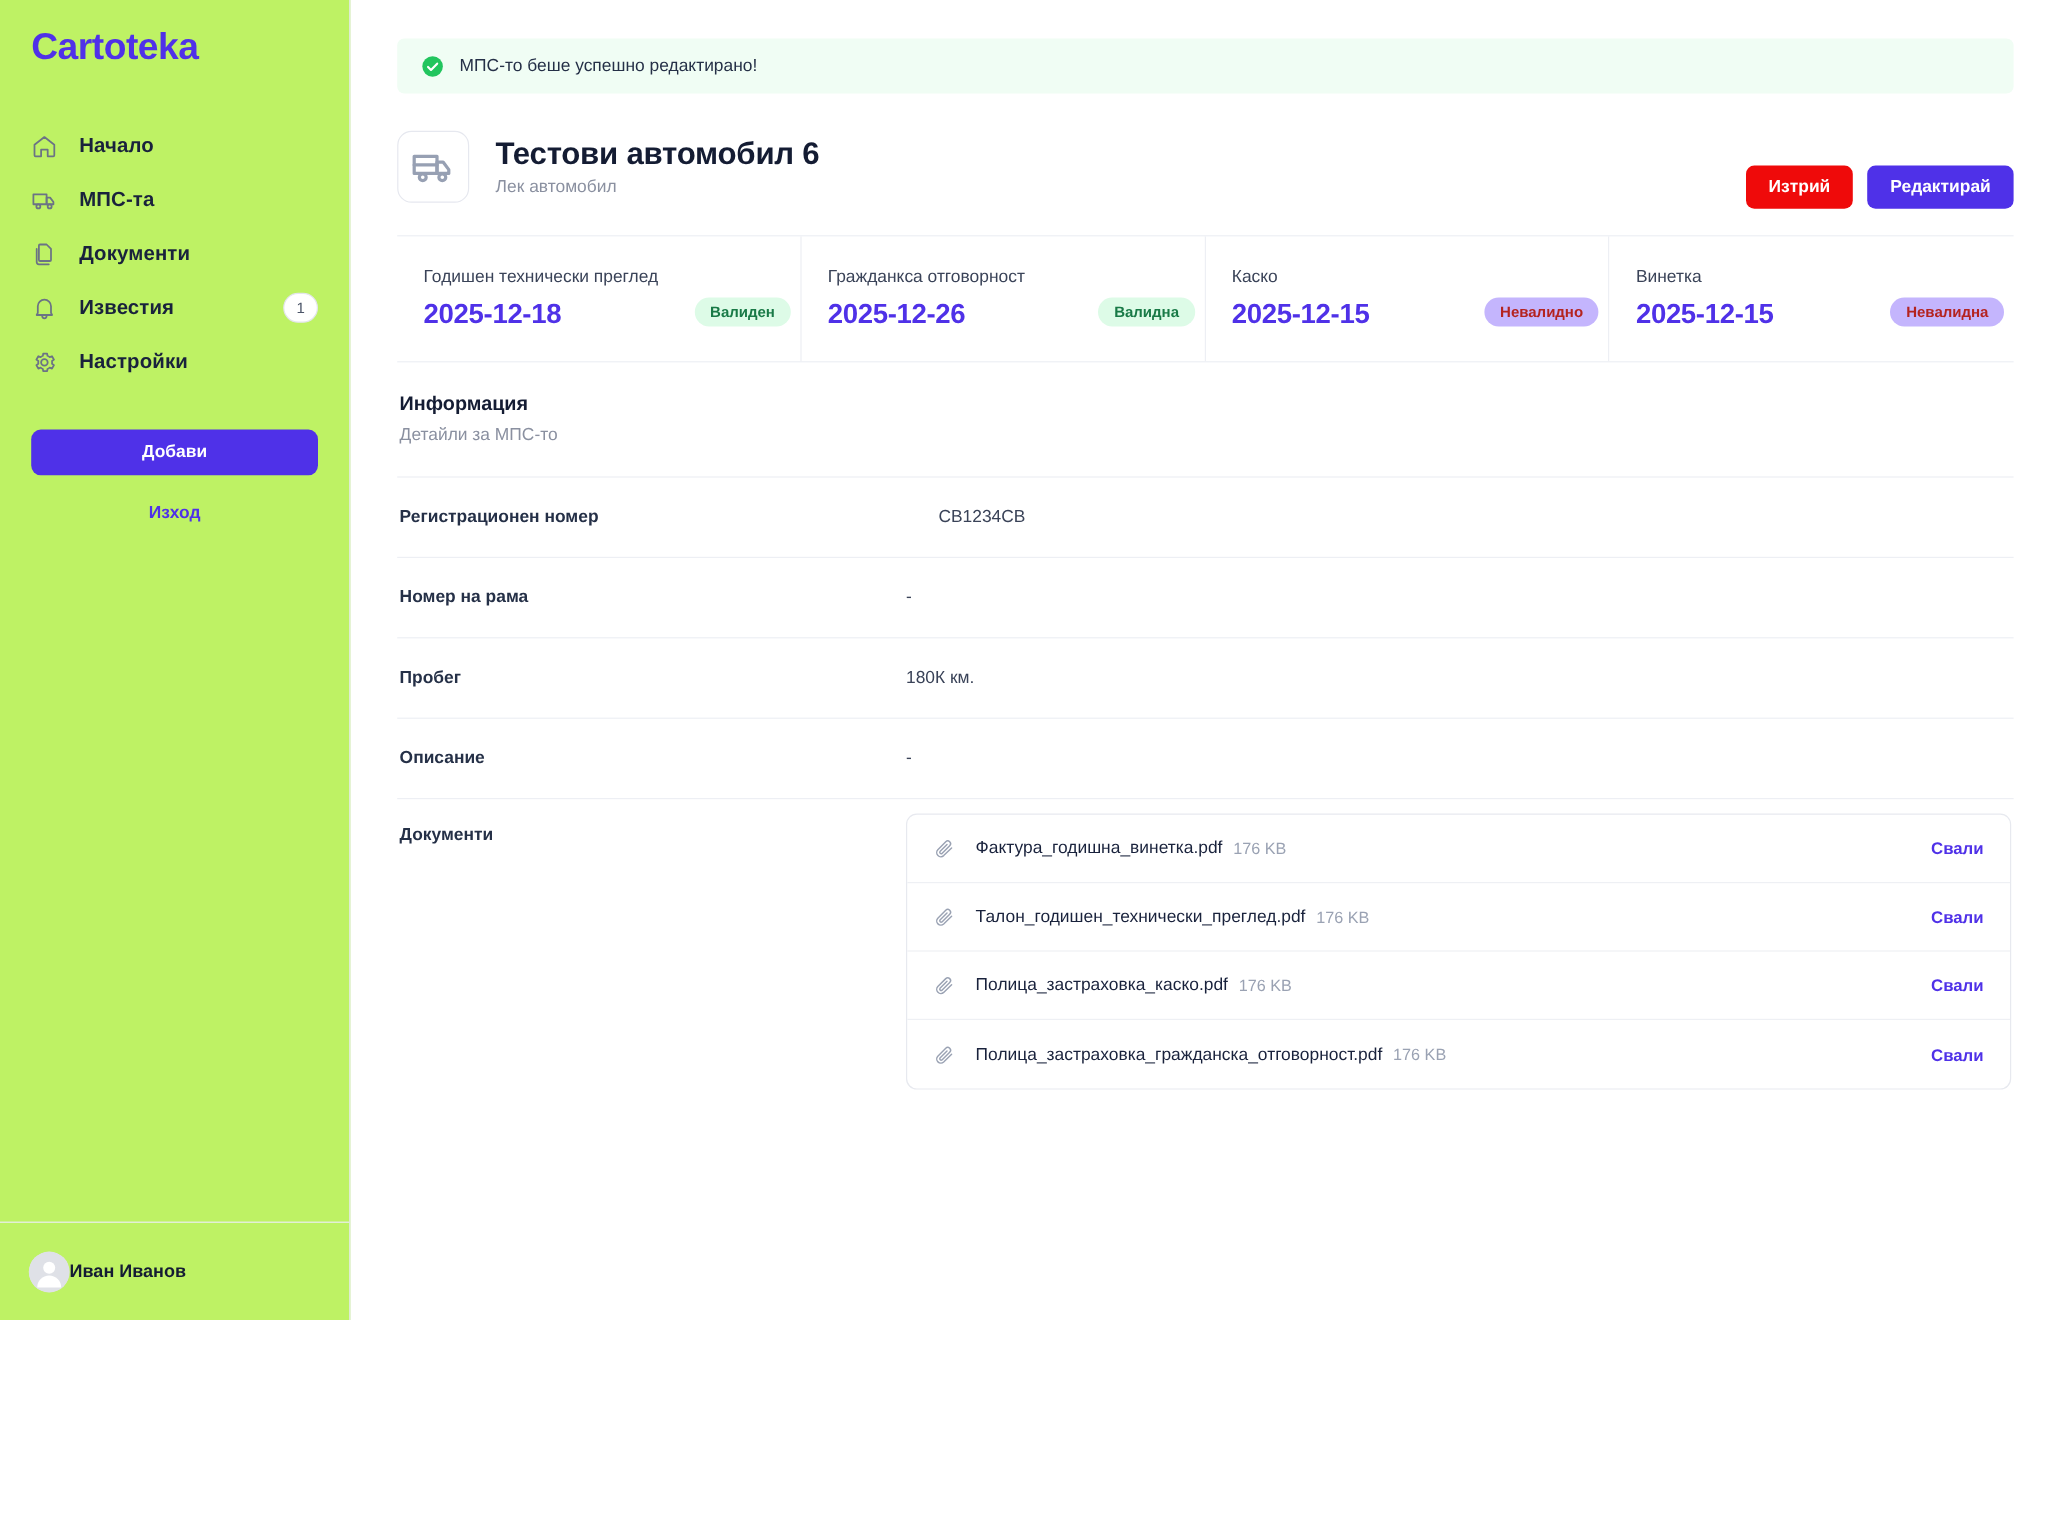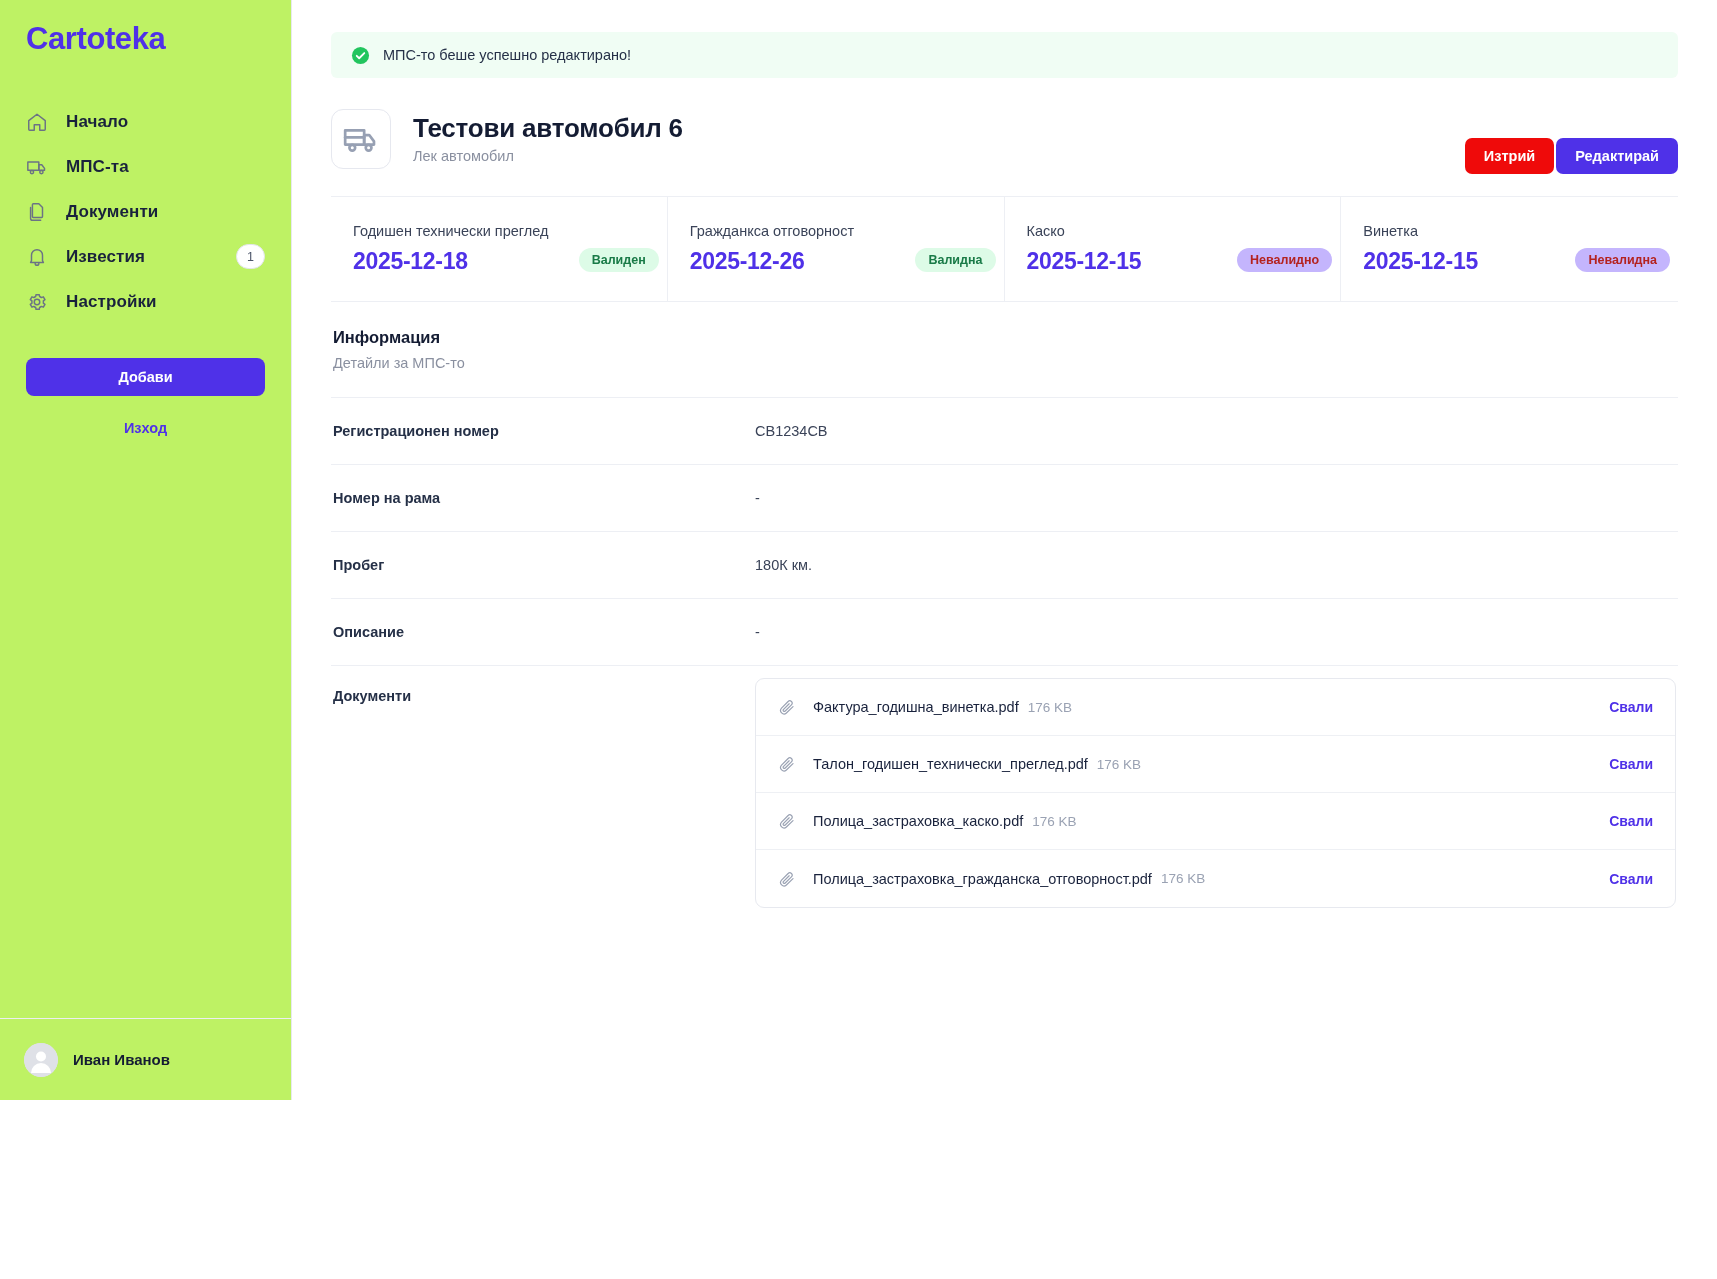--- a/index.html
+++ b/index.html
@@ -51,21 +51,21 @@
     font-family: inherit;
   }
   .logout {
     margin-top: 24px; text-align: center;
     font-size: 14.5px; font-weight: 600; color: #4f31e8;
     cursor: pointer;
   }
   .user-box {
     position: absolute; bottom: 0; left: 0; right: 0;
     height: 82px; border-top: 1px solid #eceef3;
-    display: flex; align-items: center; gap: 15px;
+    display: flex; align-items: center; 
     padding: 0 24px;
     cursor: pointer;
   }
   .avatar {
     width: 34px; height: 34px; border-radius: 50%;
     background: #dfe1e7; flex: 0 0 34px;
     display: flex; align-items: center; justify-content: center;
     color: #ffffff; overflow: hidden;
   }
   .avatar svg { width: 34px; height: 34px; display: block; }
@@ -96,21 +96,21 @@
   .veh-avatar {
     width: 60px; height: 60px; flex: 0 0 60px;
     border: 1px solid #e6e8ef; border-radius: 12px;
     display: flex; align-items: center; justify-content: center;
     color: #97a0b3;
   }
   .veh-avatar svg { width: 38px; height: 38px; display: block; }
   .veh-titles { margin-left: 22px; }
   .veh-title { font-size: 26px; font-weight: 700; color: #141c33; letter-spacing: -0.2px; line-height: 1.15; }
   .veh-sub { font-size: 14.5px; color: #8a90a0; margin-top: 5px; }
-  .veh-actions { margin-left: auto; display: flex; gap: 2px; margin-top: 34px; }
+  .veh-actions { margin-left: auto; display: flex; gap: 12px; margin-top: 34px; }
   .btn {
     height: 36px; padding: 0 19px; border-radius: 7px;
     font-size: 14.5px; font-weight: 700; color: #ffffff;
     display: flex; align-items: center; justify-content: center;
     cursor: pointer; border: none; font-family: inherit;
   }
   .btn-danger { background: #ef0a0a; }
   .btn-primary { background: #4f31e8; }
 
   
@@ -139,21 +139,21 @@
   .info-head { padding: 26px 2px 0 2px; }
   .info-title { font-size: 16.5px; font-weight: 700; color: #141c33; }
   .info-sub { font-size: 14.5px; color: #8a90a0; margin-top: 8px; }
 
   .detail-row {
     display: flex; align-items: flex-start;
     border-top: 1px solid #edeff4;
     padding: 25px 2px;
     min-height: 67px;
   }
-  .detail-row.first { margin-top: 26px; }
+  .detail-row.first { margin-top: 26px; gap: 27px; }
   .detail-key { width: 422px; flex: 0 0 422px; font-size: 14.5px; font-weight: 600; color: #253047; }
   .detail-val { font-size: 14.5px; color: #3a4358; }
 
   
   .docs-row { align-items: flex-start; padding-top: 22px; padding-bottom: 24px; }
   .docs-panel {
     flex: 1;
     border: 1px solid #e7e9ef; border-radius: 9px;
     overflow: hidden; background: #fff;
     margin-top: -10px;

